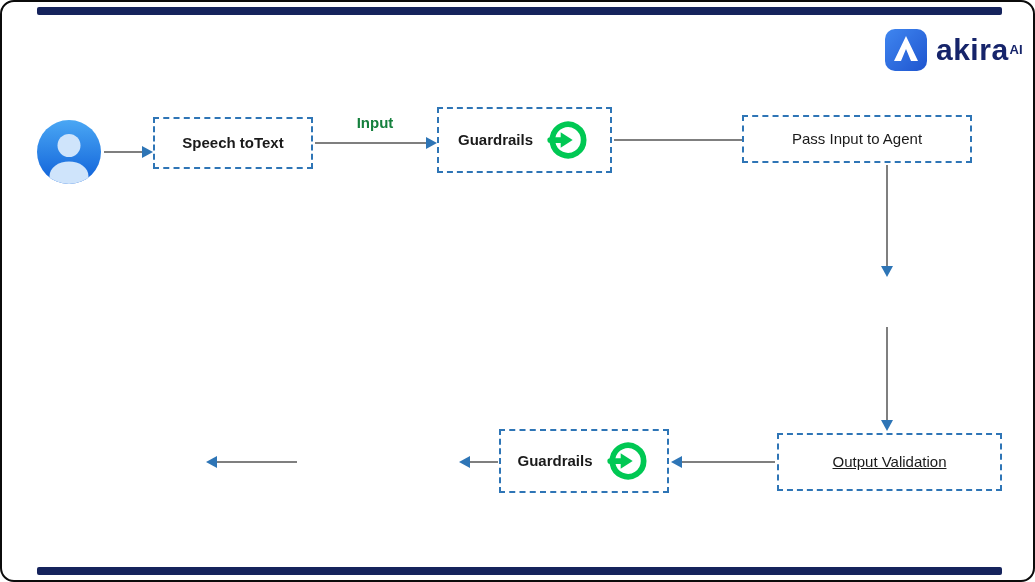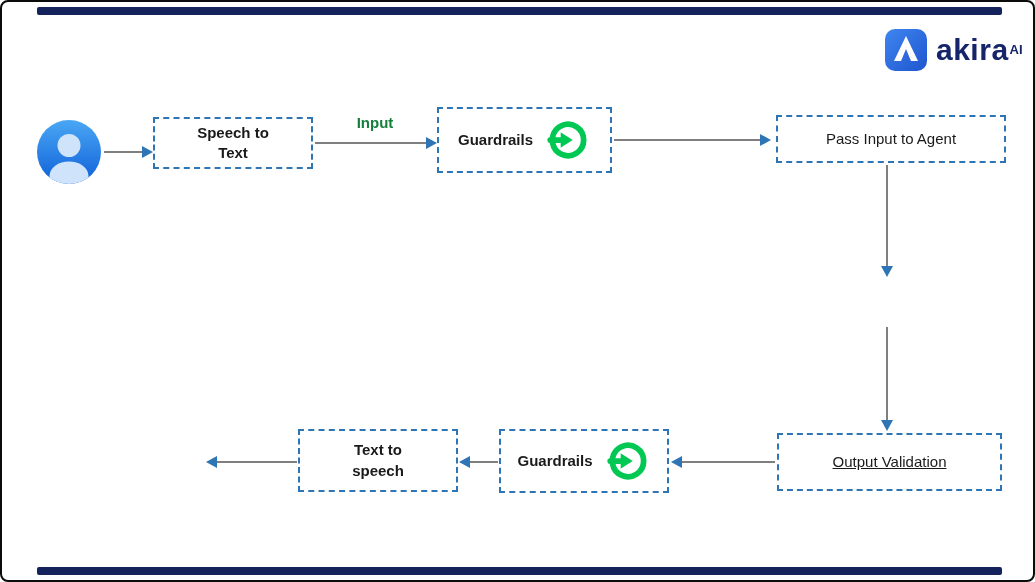--- a/index.html
+++ b/index.html
@@ -1,19 +1,19 @@
 <!DOCTYPE html>
 <html><head>
 <meta charset="utf-8">
 <style>
   * { margin:0; padding:0; box-sizing:border-box; }
   html,body { background:#ffffff; font-family:"Liberation Sans", sans-serif; }
   .canvas {
     position:relative; width:1035px; height:582px; background:#ffffff;
-    border:2px solid #0b0b0b; border-radius:8px; overflow:hidden;
+    border:2px solid #0b0b0b; border-radius:14px; overflow:hidden;
   }
   .accent-bar {
     position:absolute; left:35px; width:965px; height:8px;
     background:#15235c; border-radius:2px;
   }
   .accent-bar.top { top:5px; }
   .accent-bar.bottom { top:565px; }
 
   
   .logo { position:absolute; top:26px; left:882px; display:flex; align-items:center; gap:8px; }
@@ -90,21 +90,21 @@
     <circle cx="33" cy="33" r="32" fill="url(#avg)"></circle>
     <g clip-path="url(#avc)">
       <circle cx="33" cy="26.5" r="11.5" fill="#cfe4fb"></circle>
       <ellipse cx="33" cy="57" rx="19.5" ry="14.5" fill="#cfe4fb"></ellipse>
     </g>
   </svg>
 
   <div class="hline" style="left:102px; top:149px; width:40px;"></div>
   <div class="ah-right" style="left:140px; top:144px;"></div>
 
-  <div class="node bold" style="left:151px; top:115px; width:160px; height:52px; flex-direction:column;">
+  <div class="node bold" style="left:151px; top:115px; width:160px; height:52px; flex-direction:row;">
     <span>Speech to</span>
     <span>Text</span>
   </div>
 
   <div class="edge-label" style="left:328px; top:112px; width:90px;">Input</div>
 
   <div class="hline" style="left:313px; top:140px; width:112px;"></div>
   <div class="ah-right" style="left:424px; top:135px;"></div>
 
   <div class="node gr-box" style="left:435px; top:105px; width:175px; height:66px;">
@@ -112,21 +112,21 @@
     <svg class="gr-icon" viewBox="0 0 44 44">
       <path d="M7.2 19.4 A15 15 0 1 1 7.2 24.6" fill="none" stroke="#00c853" stroke-width="5.5" stroke-linecap="round"></path>
       <path d="M5 22 H17" fill="none" stroke="#00c853" stroke-width="5.5" stroke-linecap="round"></path>
       <path d="M15 14.5 L26.5 22 L15 29.5 Z" fill="#00c853"></path>
     </svg>
   </div>
 
   <div class="hline" style="left:612px; top:137px; width:147px;"></div>
   <div class="ah-right" style="left:758px; top:132px;"></div>
 
-  <div class="node" style="left:774px; top:113px; width:230px; height:48px;align-items:center;">
+  <div class="node" style="left:740px; top:113px; width:230px; height:48px;align-items:center;">
     <span>Pass Input to Agent</span>
   </div>
 
   <div class="vline" style="left:884px; top:163px; height:101px;"></div>
   <div class="ah-down" style="left:879px; top:264px;"></div>
 
 
   <div class="vline" style="left:884px; top:325px; height:93px;"></div>
   <div class="ah-down" style="left:879px; top:418px;"></div>
 
@@ -142,22 +142,18 @@
     <svg class="gr-icon" viewBox="0 0 44 44">
       <path d="M7.2 19.4 A15 15 0 1 1 7.2 24.6" fill="none" stroke="#00c853" stroke-width="5.5" stroke-linecap="round"></path>
       <path d="M5 22 H17" fill="none" stroke="#00c853" stroke-width="5.5" stroke-linecap="round"></path>
       <path d="M15 14.5 L26.5 22 L15 29.5 Z" fill="#00c853"></path>
     </svg>
   </div>
 
   <div class="hline" style="left:468px; top:459px; width:28px;"></div>
   <div class="ah-left" style="left:457px; top:454px;"></div>
 
-  <div class="node bold" style="left:296px; top:427px; width:160px; height:63px; flex-direction:column;">
-    <span>Text to</span>
-    <span>speech</span>
-  </div>
 
   <div class="hline" style="left:215px; top:459px; width:80px;"></div>
   <div class="ah-left" style="left:204px; top:454px;"></div>
 
 
 </div>
 
 </body></html>

